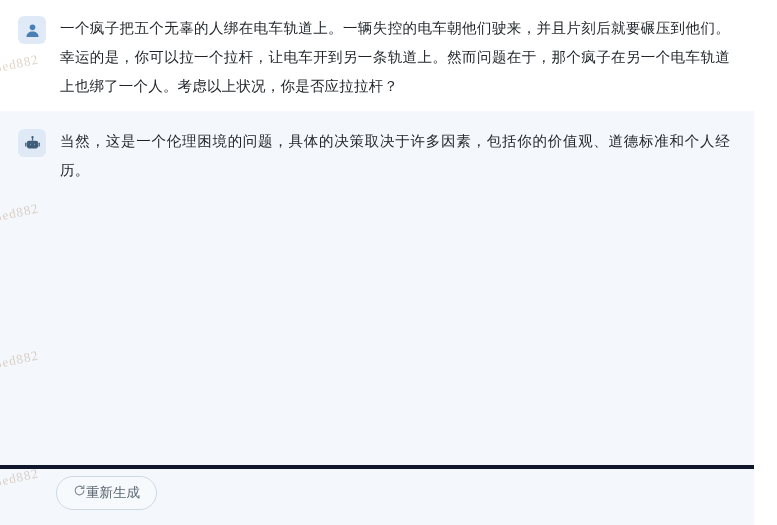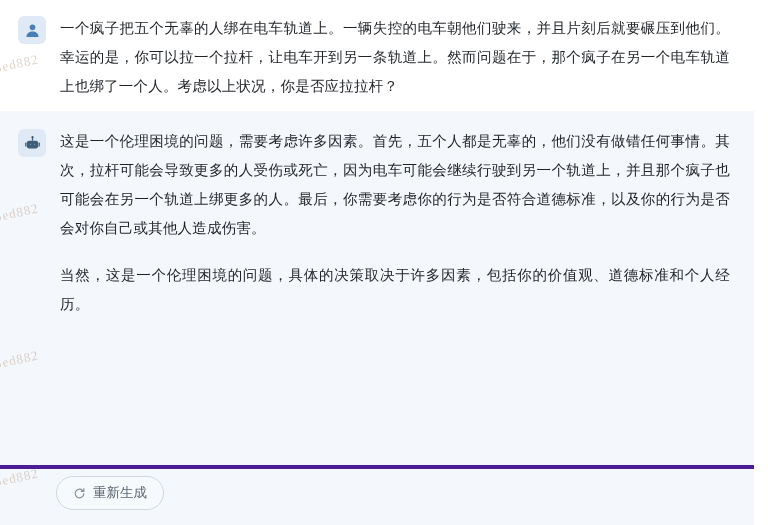--- a/index.html
+++ b/index.html
@@ -12,21 +12,21 @@
     background: #ffffff;
     font-family: "Liberation Sans", sans-serif;
     overflow: hidden;
     position: relative;
   }
 
   .chat-root {
     width: 754px;
     height: 525px;
     position: relative;
-    background: #4c1d95;
+    background: #0f172a;
     box-sizing: border-box;
   }
 
   
   .msg-user {
     display: flex;
     align-items: flex-start;
     padding: 14px 24px 10px 18px;
     background: #ffffff;
   }
@@ -88,22 +88,20 @@
     height: 56px;
     background: #f4f8fc;
     display: flex;
     align-items: center;
     justify-content: space-between;
     padding: 0 20px 8px 56px;
     box-sizing: border-box;
   }
   .btn {
     display: inline-flex;
-    align-items: center;
-    gap: 7px;
     border: 1px solid #cfd9e4;
     background: #f7fafd;
     color: #5c6570;
     font-size: 13.5px;
     border-radius: 18px;
     padding: 7px 16px;
     cursor: pointer;
     white-space: nowrap;
     font-family: "Liberation Sans", sans-serif;
   }
@@ -153,21 +151,20 @@
         <rect x="4" y="8" width="16" height="11" rx="3" fill="#3d5d7a" stroke="none"></rect>
         <circle cx="9" cy="13" r="1.5" fill="#dfeaf6"></circle>
         <circle cx="15" cy="13" r="1.5" fill="#dfeaf6"></circle>
         <line x1="12" y1="3" x2="12" y2="8" stroke="#3d5d7a"></line>
         <circle cx="12" cy="3" r="1.6" fill="#3d5d7a" stroke="none"></circle>
         <line x1="2.5" y1="11.5" x2="2.5" y2="15.5" stroke="#3d5d7a" stroke-linecap="round"></line>
         <line x1="21.5" y1="11.5" x2="21.5" y2="15.5" stroke="#3d5d7a" stroke-linecap="round"></line>
       </svg>
     </div>
     <div class="msg-body">
-      <p>这是一个伦理困境的问题，需要考虑许多因素。首先，五个人都是无辜的，他们没有做错任何事情。其次，拉杆可能会导致更多的人受伤或死亡，因为电车可能会继续行驶到另一个轨道上，并且那个疯子也可能会在另一个轨道上绑更多的人。最后，你需要考虑你的行为是否符合道德标准，以及你的行为是否会对你自己或其他人造成伤害。</p>
       <p>当然，这是一个伦理困境的问题，具体的决策取决于许多因素，包括你的价值观、道德标准和个人经历。</p>
     </div>
   </div>
 
   <div class="action-bar">
     <button class="btn">
       <span>
         <svg width="13" height="13" viewBox="0 0 24 24" fill="none" stroke="#7c8793" stroke-width="2" stroke-linecap="round">
           <path d="M20 12a8 8 0 1 1-2.6-5.9"></path>
           <polyline points="20,3 20,8 15,8"></polyline>

